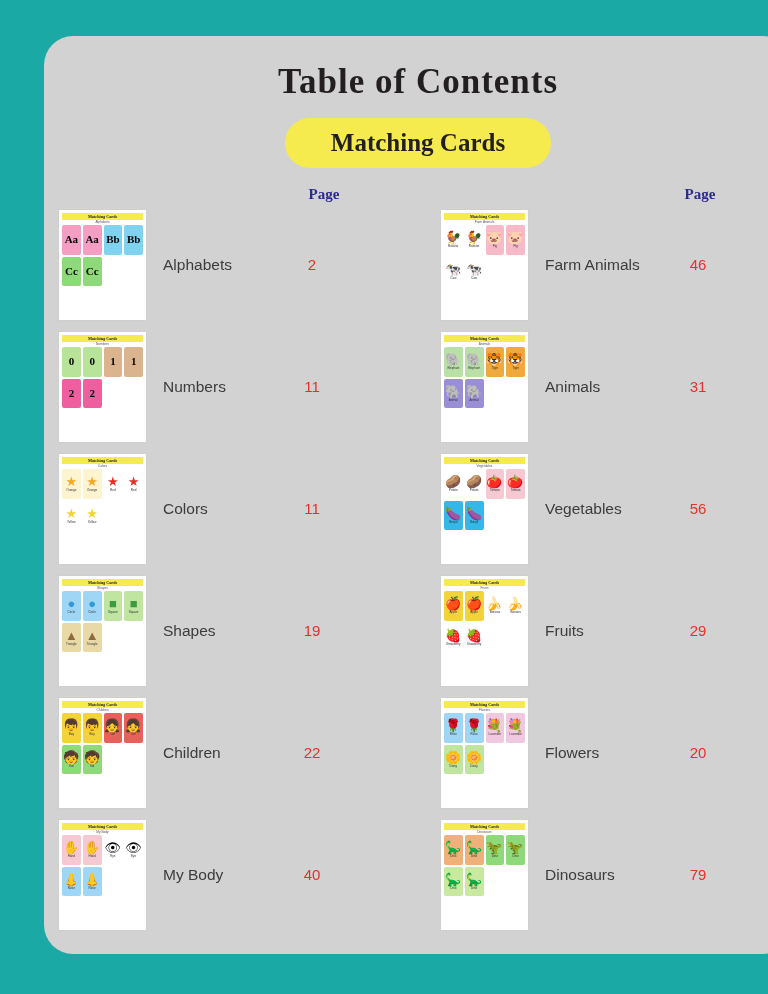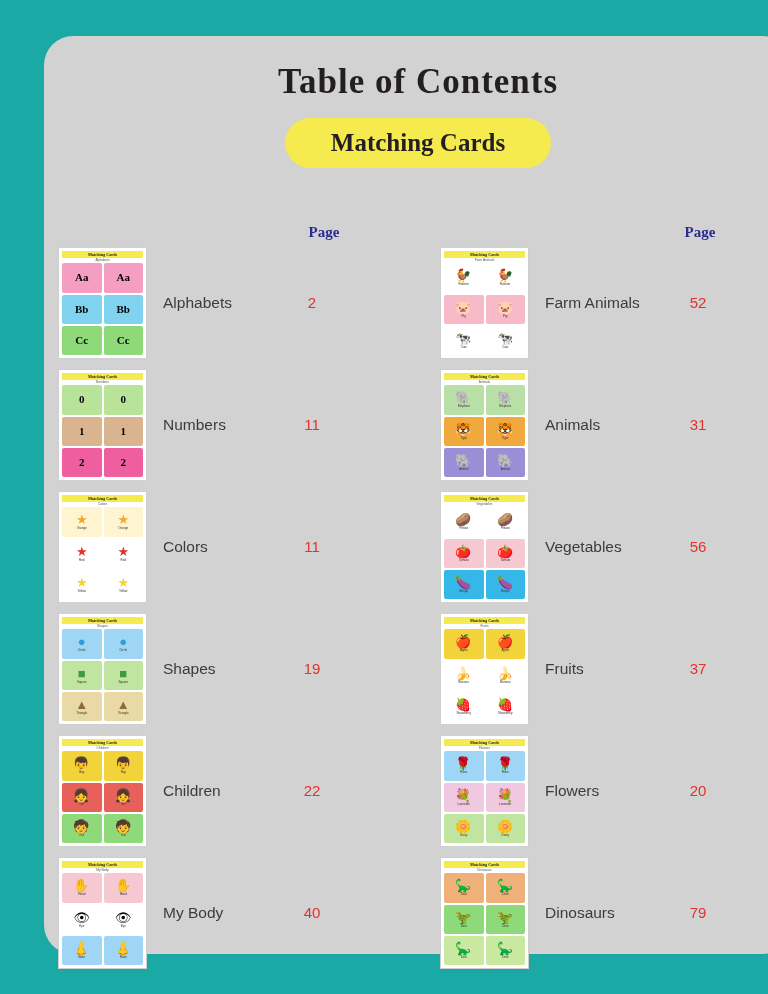--- a/index.html
+++ b/index.html
@@ -46,21 +46,20 @@
   .col {
     width: 50%;
     position: relative;
   }
   .page-head {
     font-family: "Liberation Serif", serif;
     font-weight: bold;
     font-size: 15px;
     color: #2b2b8f;
     text-align: center;
-    margin-top: 38px;
   }
   .col-left .page-head { margin-left: 186px; }
   .col-right .page-head { margin-left: 190px; }
   .row {
     display: flex;
     align-items: center;
     height: 121px;
     margin-top: 1px;
   }
   .col-left .row { padding-left: 14px; }
@@ -86,21 +85,21 @@
   }
   .thumb .t-sub {
     font-size: 3.2px;
     text-align: center;
     color: #555;
     padding-bottom: 1.5px;
     background: #fff;
   }
   .grid {
     display: grid;
-    grid-template-columns: 1fr 1fr;
+    grid-template-columns: 1fr 1fr 1fr 1fr;
     grid-template-rows: 1fr 1fr 1fr;
     gap: 2px;
     height: 92px;
   }
   .cell {
     border-radius: 2px;
     display: flex;
     flex-direction: column;
     align-items: center;
     justify-content: center;
@@ -375,21 +374,21 @@
                   <div class="">🐄</div>
                   <div class="cap">Cow</div>
                 </div>
                 <div class="cell" style="background: rgb(255, 255, 255);">
                   <div class="">🐄</div>
                   <div class="cap">Cow</div>
                 </div>
               </div>
             </div>
             <div class="label">Farm Animals</div>
-            <div class="pagenum">52</div>
+            <div class="pagenum">46</div>
           </div>
           <div class="row">
             <div class="thumb">
               <div class="t-head">Matching Cards</div>
               <div class="t-sub">Animals</div>
               <div class="grid">
                 <div class="cell" style="background: rgb(185, 224, 166);">
                   <div class="">🐘</div>
                   <div class="cap">Elephant</div>
                 </div>
@@ -477,21 +476,21 @@
                   <div class="">🍓</div>
                   <div class="cap">Strawberry</div>
                 </div>
                 <div class="cell" style="background: rgb(255, 255, 255);">
                   <div class="">🍓</div>
                   <div class="cap">Strawberry</div>
                 </div>
               </div>
             </div>
             <div class="label">Fruits</div>
-            <div class="pagenum">37</div>
+            <div class="pagenum">29</div>
           </div>
           <div class="row">
             <div class="thumb">
               <div class="t-head">Matching Cards</div>
               <div class="t-sub">Flowers</div>
               <div class="grid">
                 <div class="cell" style="background: rgb(159, 214, 245);">
                   <div class="">🌹</div>
                   <div class="cap">Rose</div>
                 </div>

